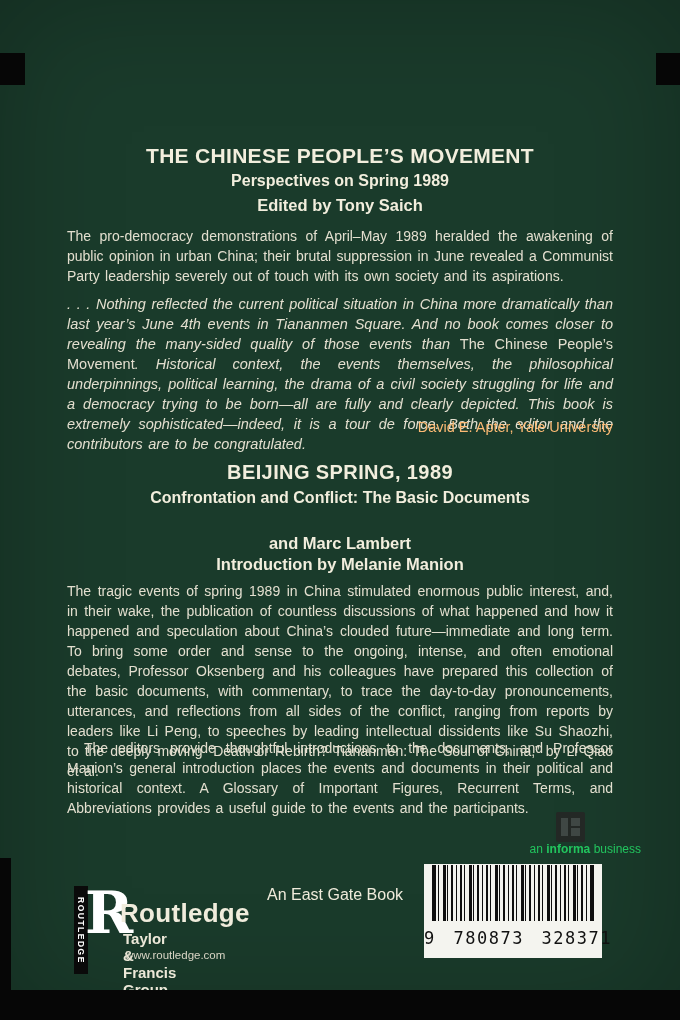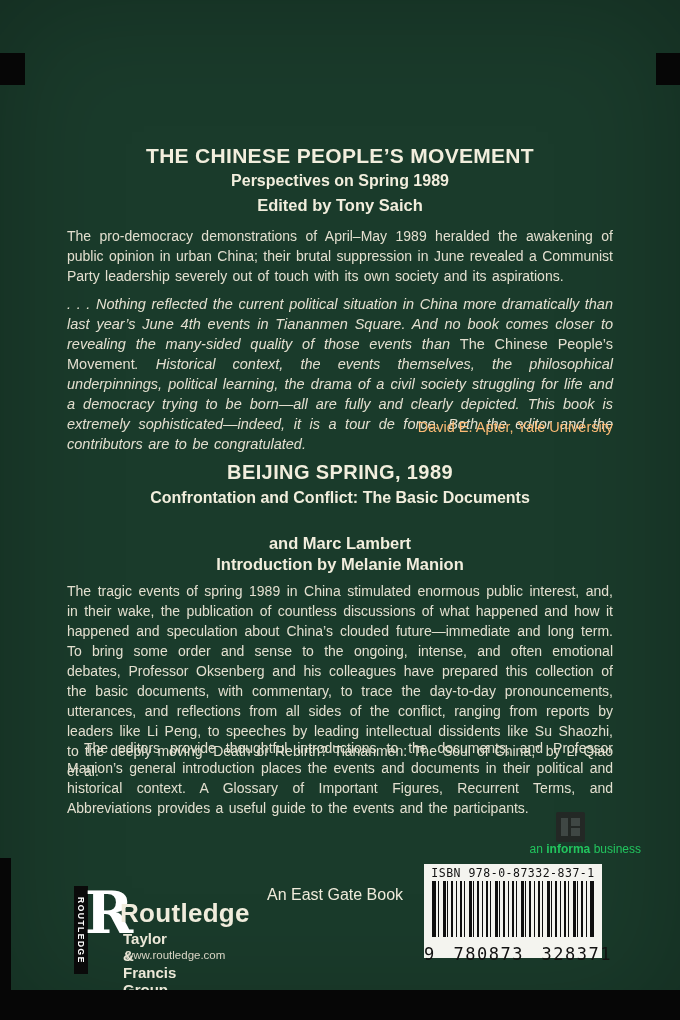--- a/index.html
+++ b/index.html
@@ -127,21 +127,20 @@
   <p class="body-text indent" style="top:738px;">The editors provide thoughtful introductions to the documents, and Professor Manion’s general introduction places the events and documents in their political and historical context. A Glossary of Important Figures, Recurrent Terms, and Abbreviations provides a useful guide to the events and the participants.</p>
 
   <div class="informa-icon">
     <i class="g1"></i>
     <i class="g2"></i>
     <i class="g3"></i>
   </div>
   <div class="informa-line"><span>an </span><b>informa</b><span> business</span></div>
 
   <div class="barcode-box">
-    <div class="isbn-line">ISBN 978-0-87332-837-1</div>
     <div class="barcode-bars"></div>
     <div class="barcode-digits">9 780873 328371</div>
   </div>
 
   <div class="east-gate">An East Gate Book</div>
 
   <div class="routledge">
     <div class="rl-vbar">ROUTLEDGE</div>
     <div class="rl-r">R</div>
     <div class="rl-name">Routledge</div>

